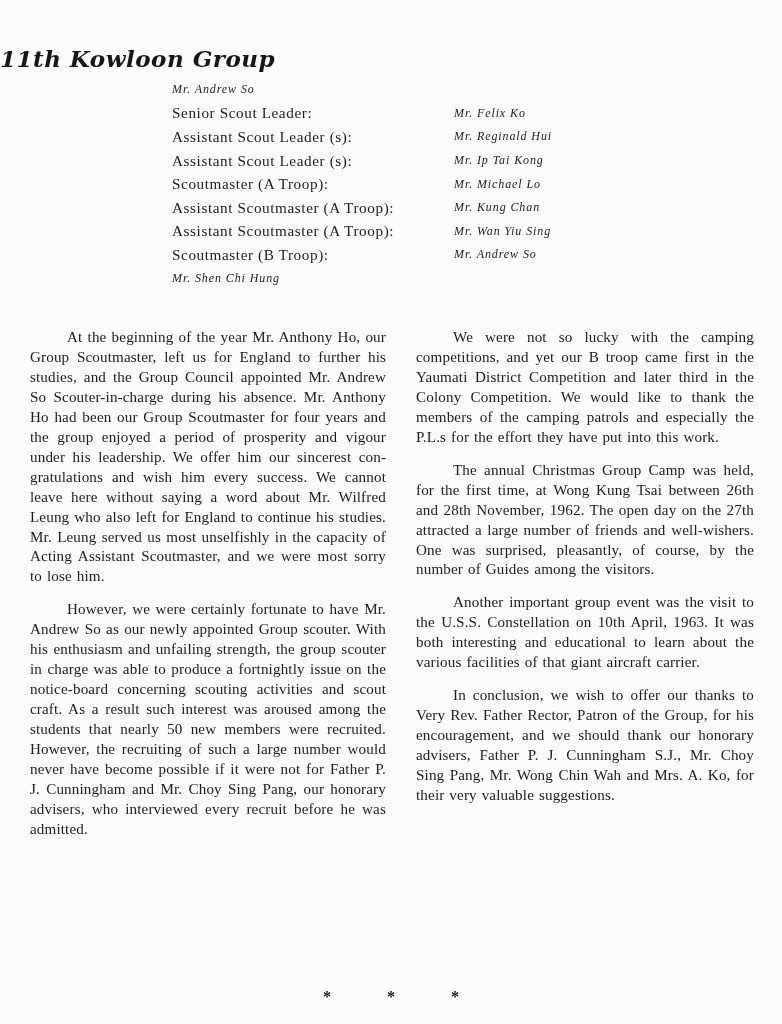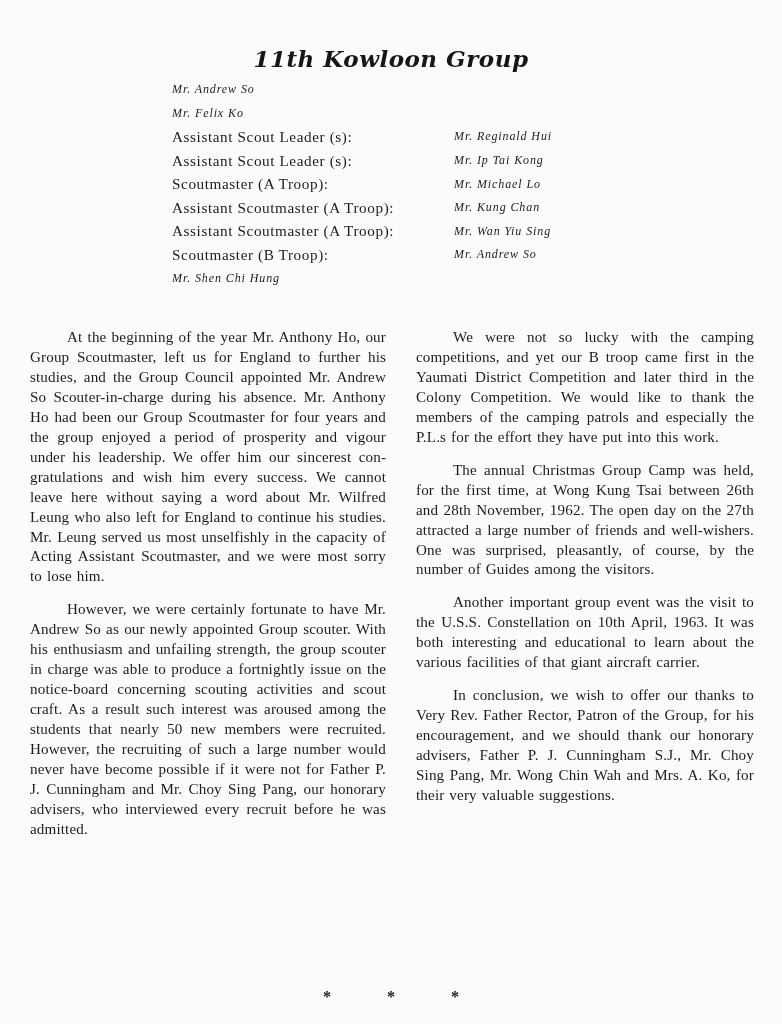--- a/index.html
+++ b/index.html
@@ -5,21 +5,21 @@
   html, body { margin: 0; padding: 0; }
   body {
     width: 782px; height: 1024px; overflow: hidden;
     background: #fbfbf9;
     color: #1c1c1c;
     font-family: "Liberation Serif", "DejaVu Serif", serif;
     position: relative;
   }
   .title {
     position: absolute; top: 30px; left: 0; width: 782px;
-    text-align: center;
+    text-align: left;
     font-family: "DejaVu Serif", serif;
     font-style: italic; font-weight: bold;
     font-size: 23px; letter-spacing: 0.5px;
     color: #161616;
   }
   .roster {
     position: absolute; top: 78px; left: 172px; width: 440px;
   }
   .roster-row { display: flex; height: 23.6px; align-items: center; }
   .role {
@@ -47,20 +47,21 @@
 </head>
 <body>
 
 <h1 class="title">11th Kowloon Group</h1>
 
 <div class="roster">
   <div class="roster-row">
       <span class="person">Mr. Andrew So</span>
     </div>
   <div class="roster-row">
+      <span class="role">Senior Scout Leader:</span>
       <span class="person">Mr. Felix Ko</span>
     </div>
   <div class="roster-row">
       <span class="role">Assistant Scout Leader (s):</span>
       <span class="person">Mr. Reginald Hui</span>
     </div>
   <div class="roster-row">
       <span class="role">Assistant Scout Leader (s):</span>
       <span class="person">Mr. Ip Tai Kong</span>
     </div>

